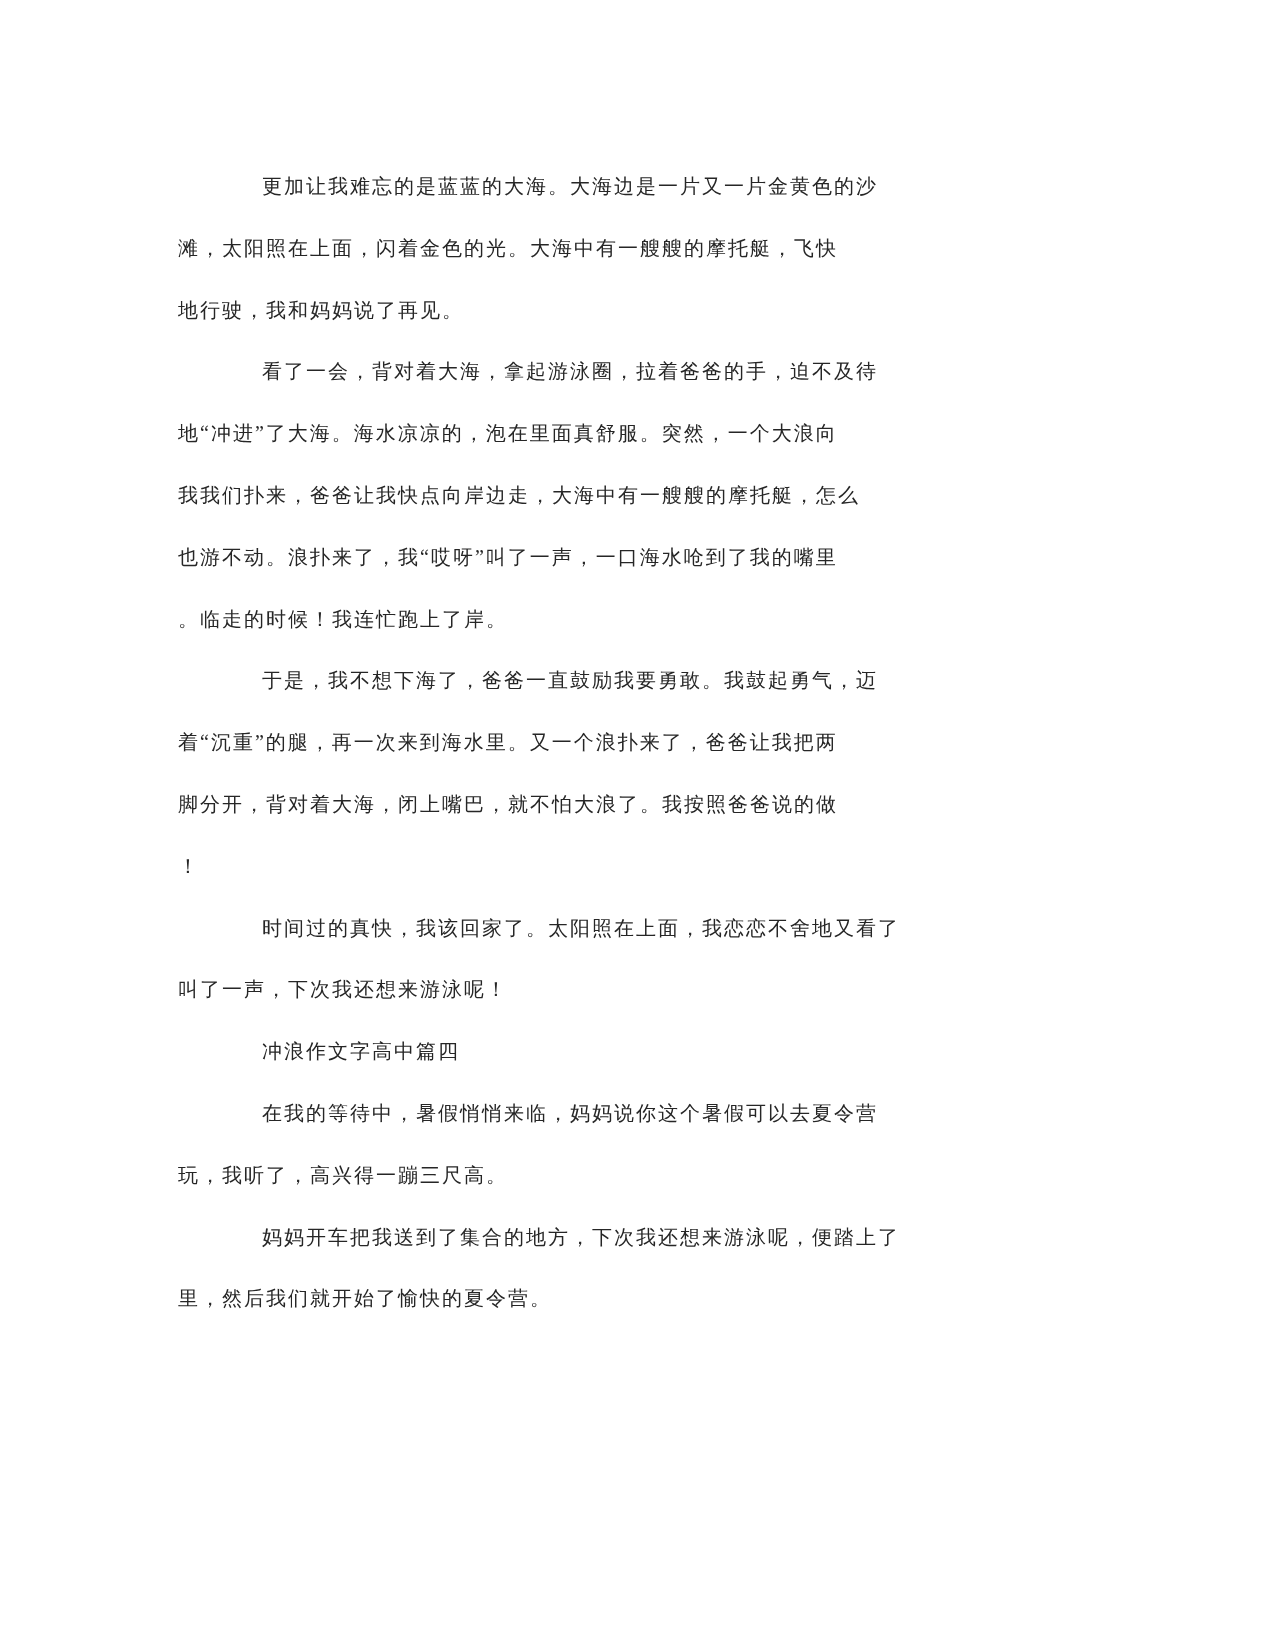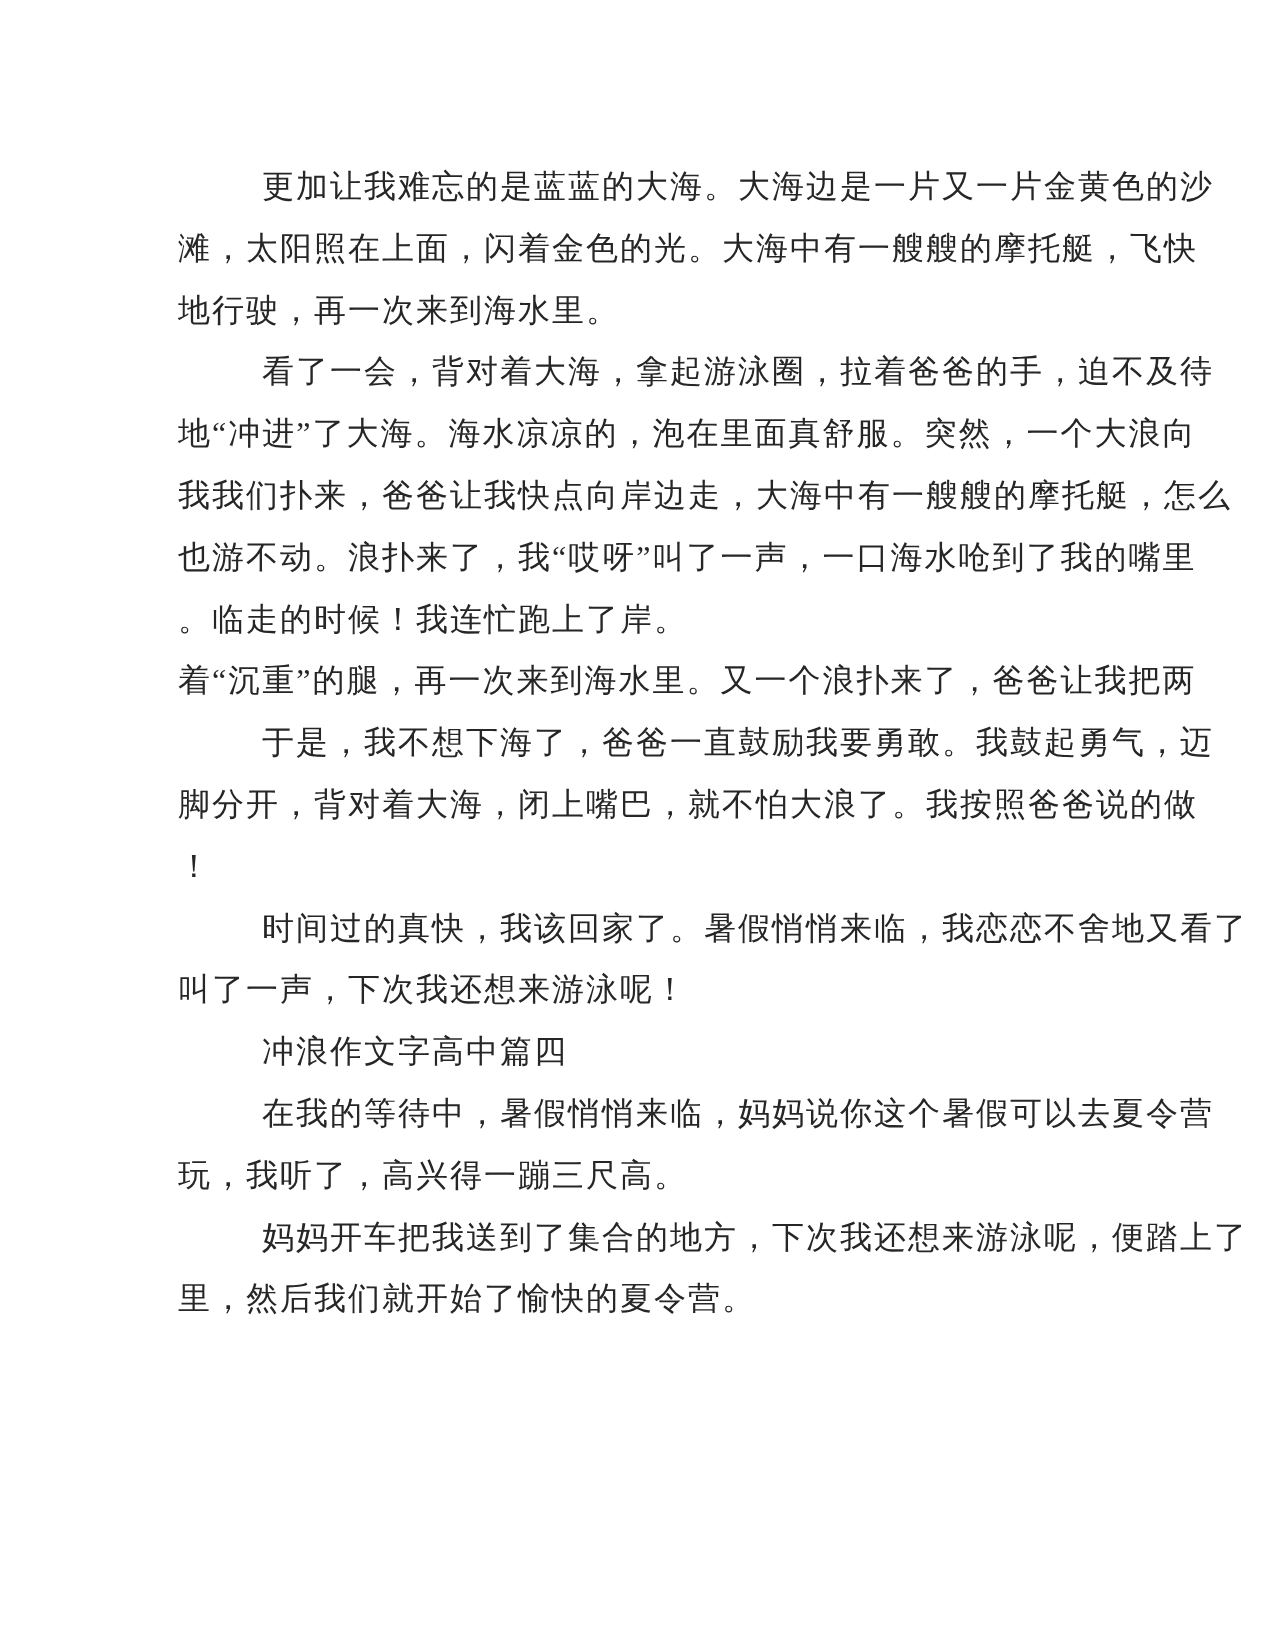--- a/index.html
+++ b/index.html
@@ -17,48 +17,48 @@
   .text-block {
     position: absolute;
     left: 178px;
     top: 156px;
     width: 960px;
   }
   .line {
     display: block;
     height: 61.8px;
     line-height: 61.8px;
-    font-size: 32px;
+    font-size: 20px;
     letter-spacing: 2px;
     color: #262626;
     white-space: nowrap;
     font-weight: 400;
   }
   .line.indent {
     padding-left: 84px;
   }
 </style>
 </head>
 <body>
 
 <div class="page">
   <div class="text-block">
     <div class="line indent">更加让我难忘的是蓝蓝的大海。大海边是一片又一片金黄色的沙</div>
     <div class="line">滩，太阳照在上面，闪着金色的光。大海中有一艘艘的摩托艇，飞快</div>
-    <div class="line">地行驶，再一次来到海水里。</div>
+    <div class="line">地行驶，我和妈妈说了再见。</div>
     <div class="line indent">看了一会，背对着大海，拿起游泳圈，拉着爸爸的手，迫不及待</div>
     <div class="line">地“冲进”了大海。海水凉凉的，泡在里面真舒服。突然，一个大浪向</div>
     <div class="line">我我们扑来，爸爸让我快点向岸边走，大海中有一艘艘的摩托艇，怎么</div>
     <div class="line">也游不动。浪扑来了，我“哎呀”叫了一声，一口海水呛到了我的嘴里</div>
     <div class="line">。临走的时候！我连忙跑上了岸。</div>
+    <div class="line indent">于是，我不想下海了，爸爸一直鼓励我要勇敢。我鼓起勇气，迈</div>
     <div class="line">着“沉重”的腿，再一次来到海水里。又一个浪扑来了，爸爸让我把两</div>
-    <div class="line indent">于是，我不想下海了，爸爸一直鼓励我要勇敢。我鼓起勇气，迈</div>
     <div class="line">脚分开，背对着大海，闭上嘴巴，就不怕大浪了。我按照爸爸说的做</div>
     <div class="line">！</div>
-    <div class="line indent">时间过的真快，我该回家了。暑假悄悄来临，我恋恋不舍地又看了</div>
+    <div class="line indent">时间过的真快，我该回家了。太阳照在上面，我恋恋不舍地又看了</div>
     <div class="line">叫了一声，下次我还想来游泳呢！</div>
     <div class="line indent">冲浪作文字高中篇四</div>
     <div class="line indent">在我的等待中，暑假悄悄来临，妈妈说你这个暑假可以去夏令营</div>
     <div class="line">玩，我听了，高兴得一蹦三尺高。</div>
     <div class="line indent">妈妈开车把我送到了集合的地方，下次我还想来游泳呢，便踏上了</div>
     <div class="line">里，然后我们就开始了愉快的夏令营。</div>
   </div>
 </div>
 
 </body></html>

